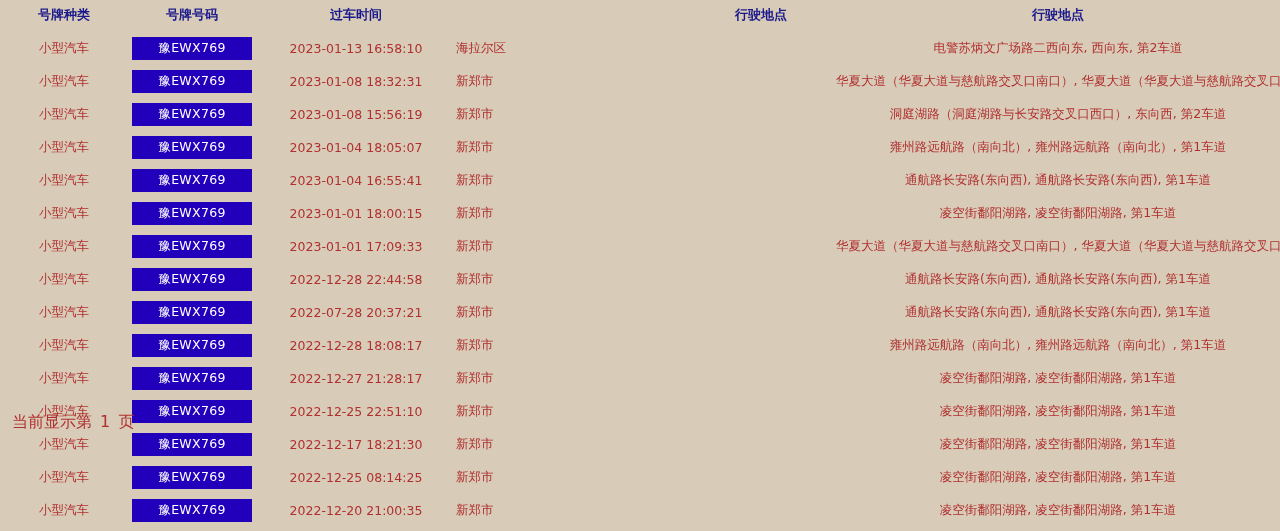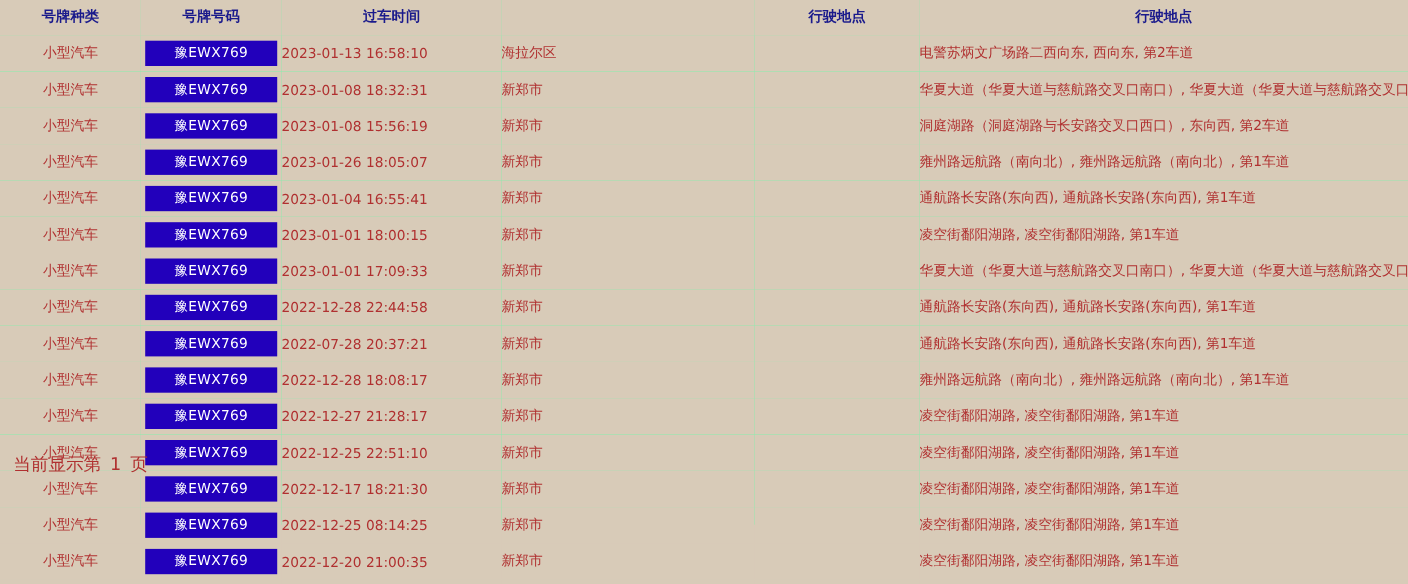--- a/index.html
+++ b/index.html
@@ -8,21 +8,21 @@
     background: #d8cbb8;
     width: 1280px;
     height: 531px;
     overflow: hidden;
     font-family: "DejaVu Sans", "Liberation Sans", sans-serif;
   }
   .page {
     position: relative;
     width: 1280px;
     height: 477px;
-    background: #86efac;
+    background: #fef9c3;
     box-sizing: border-box;
   }
   table.records {
     width: 1280px;
     border-collapse: collapse;
     table-layout: fixed;
   }
   table.records th {
     font-size: 13px;
     font-weight: bold;
@@ -44,24 +44,24 @@
   
   col.c-type   { width: 128px; }
   col.c-plate  { width: 128px; }
   col.c-time   { width: 200px; }
   col.c-area   { width: 230px; }
   col.c-region { width: 150px; }
   col.c-place  { width: 444px; }
 
   td.type   { text-align: center; color: #b03030; }
   td.plate  { text-align: center; }
-  td.time   { color: #b03030; }
+  td.time   { text-align: center; color: #b03030; }
   td.area   { text-align: left; padding-left: 0; color: #b03030; margin-top: 36px; }
   td.region { text-align: left; color: #b03030; }
-  td.place  { text-align: left; color: #b03030; }
+  td.place  { text-align: center; color: #b03030; }
 
   .plate-chip {
     display: inline-block;
     background: #2200bb;
     color: #ffffff;
     font-size: 12.5px;
     padding: 3px 0;
     width: 120px;
     text-align: center;
     letter-spacing: 0.3px;
@@ -131,21 +131,21 @@
           <td class="type">小型汽车</td>
           <td class="plate"><span class="plate-chip">豫EWX769</span></td>
           <td class="time">2023-01-08 15:56:19</td>
           <td class="area">新郑市</td>
           <td class="region"></td>
           <td class="place">洞庭湖路（洞庭湖路与长安路交叉口西口）, 东向西, 第2车道</td>
         </tr>
         <tr>
           <td class="type">小型汽车</td>
           <td class="plate"><span class="plate-chip">豫EWX769</span></td>
-          <td class="time">2023-01-26 18:05:07</td>
+          <td class="time">2023-01-04 18:05:07</td>
           <td class="area">新郑市</td>
           <td class="region"></td>
           <td class="place">雍州路远航路（南向北）, 雍州路远航路（南向北）, 第1车道</td>
         </tr>
         <tr>
           <td class="type">小型汽车</td>
           <td class="plate"><span class="plate-chip">豫EWX769</span></td>
           <td class="time">2023-01-04 16:55:41</td>
           <td class="area">新郑市</td>
           <td class="region"></td>

